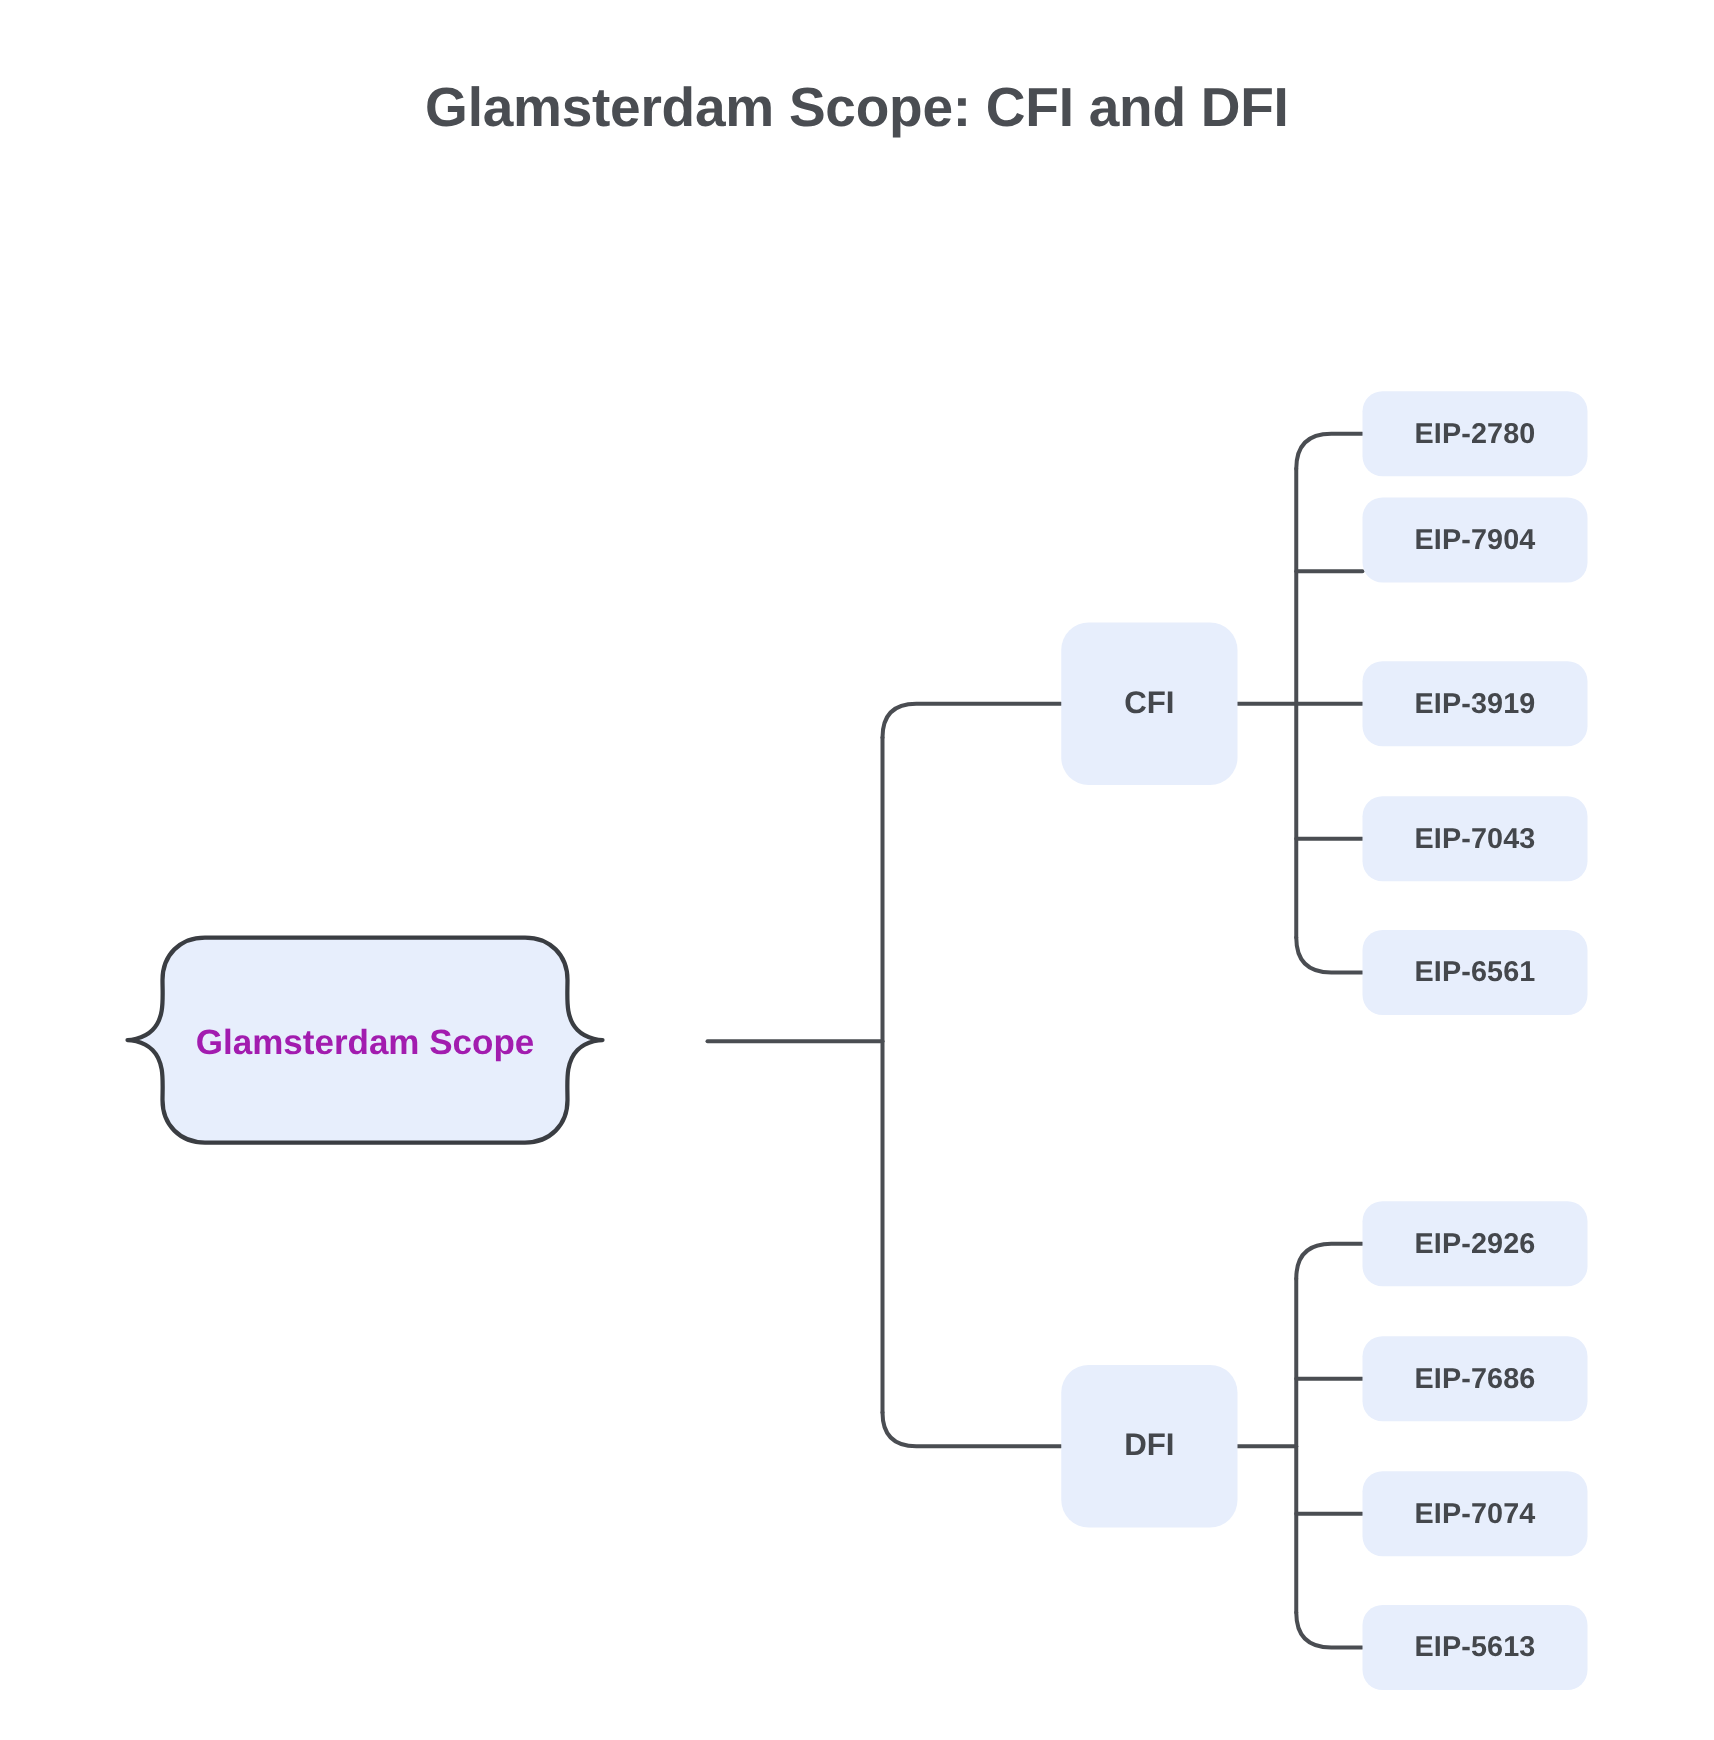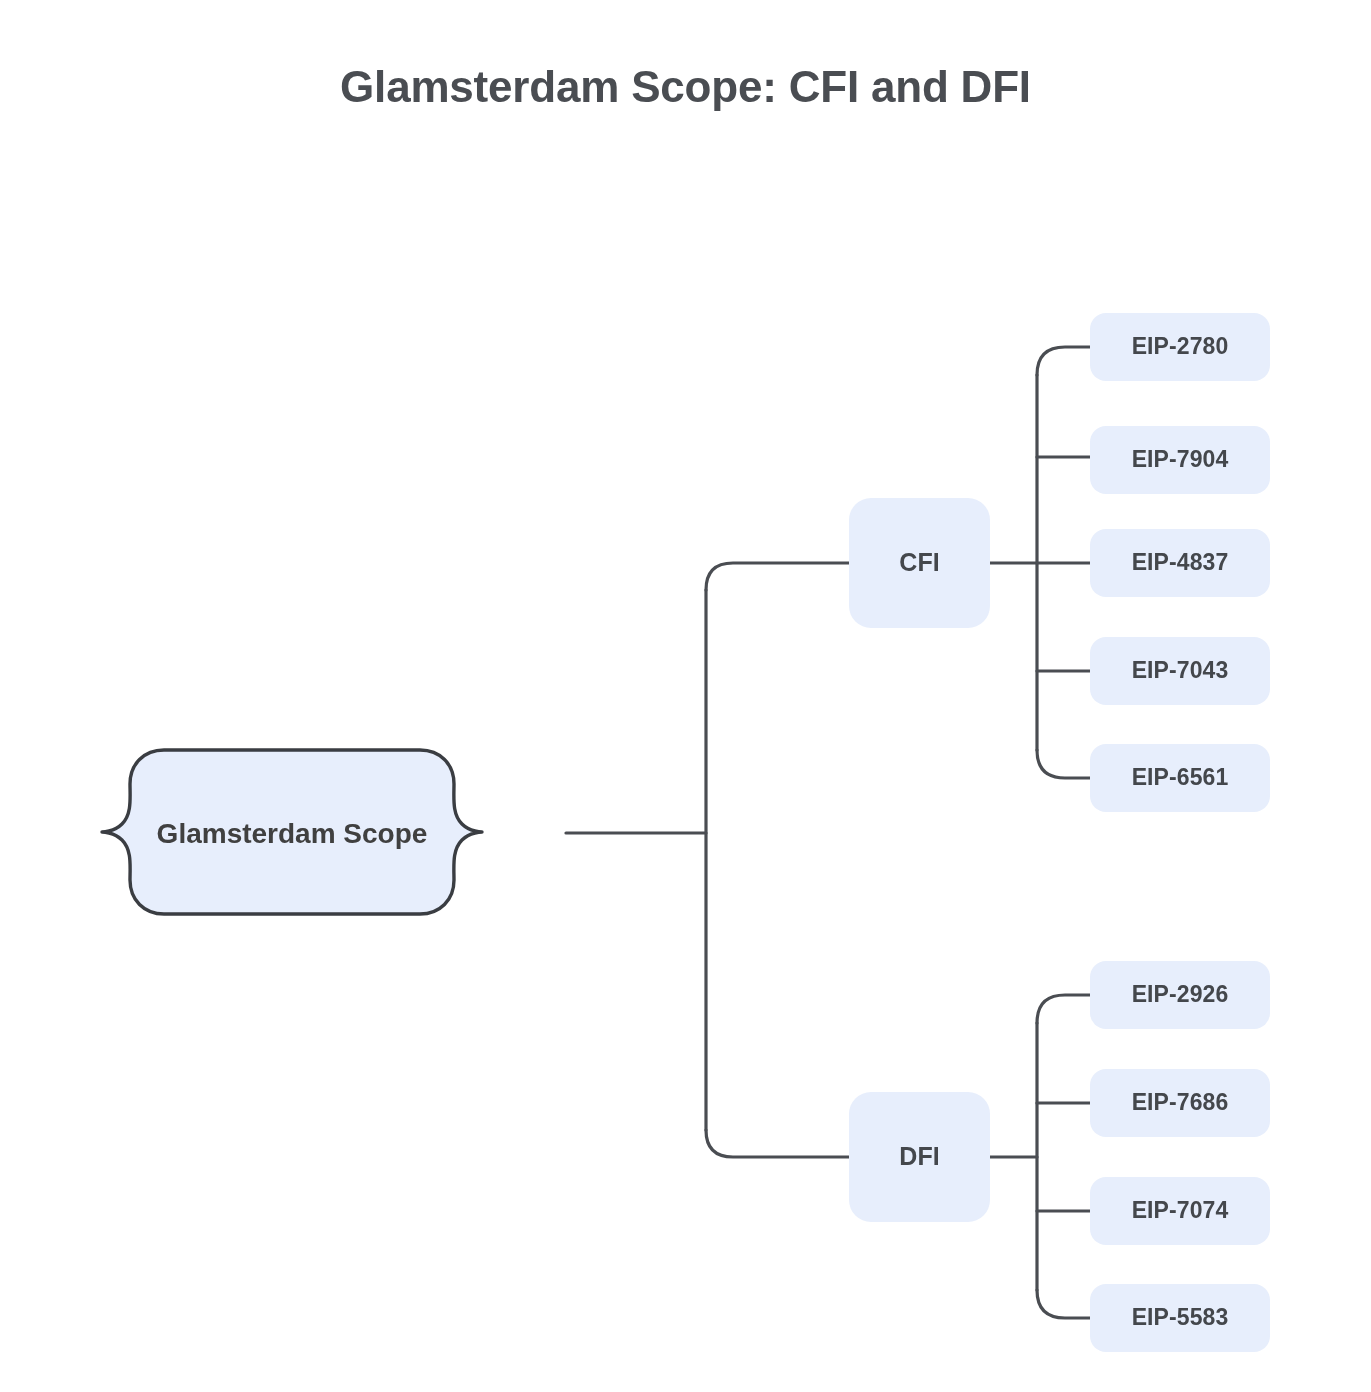--- a/index.html
+++ b/index.html
@@ -69,21 +69,21 @@
     position: absolute;
     left: 0;
     top: 0;
     width: 496px;
     height: 196px;
     display: flex;
     align-items: center;
     justify-content: center;
     font-size: 28px;
     font-weight: bold;
-    color: #404040;
+    color: #a21caf;
   }
   .node-branch {
     width: 141px;
     height: 130px;
     border-radius: 22px;
     font-size: 25px;
   }
   .node-leaf {
     width: 180px;
     height: 68px;
@@ -148,25 +148,25 @@
     <div class="node-root-label">Glamsterdam Scope</div>
   </div>
 
   <div class="node node-branch" style="left:849px; top:498px;">
     <span>CFI</span>
   </div>
 
   <div class="node node-leaf" style="left:1090px; top:313px;">
     <span>EIP-2780</span>
   </div>
-  <div class="node node-leaf" style="left:1090px; top:426px;">
+  <div class="node node-leaf" style="left:1090px; top:398px;">
     <span>EIP-7904</span>
   </div>
   <div class="node node-leaf" style="left:1090px; top:529px;">
-    <span>EIP-4837</span>
+    <span>EIP-3919</span>
   </div>
   <div class="node node-leaf" style="left:1090px; top:637px;">
     <span>EIP-7043</span>
   </div>
   <div class="node node-leaf" style="left:1090px; top:744px;">
     <span>EIP-6561</span>
   </div>
 
   <div class="node node-branch" style="left:849px; top:1092px;">
     <span>DFI</span>
@@ -175,16 +175,16 @@
   <div class="node node-leaf" style="left:1090px; top:961px;">
     <span>EIP-2926</span>
   </div>
   <div class="node node-leaf" style="left:1090px; top:1069px;">
     <span>EIP-7686</span>
   </div>
   <div class="node node-leaf" style="left:1090px; top:1177px;">
     <span>EIP-7074</span>
   </div>
   <div class="node node-leaf" style="left:1090px; top:1284px;">
-    <span>EIP-5583</span>
+    <span>EIP-5613</span>
   </div>
 
 </div>
 
 </body></html>

